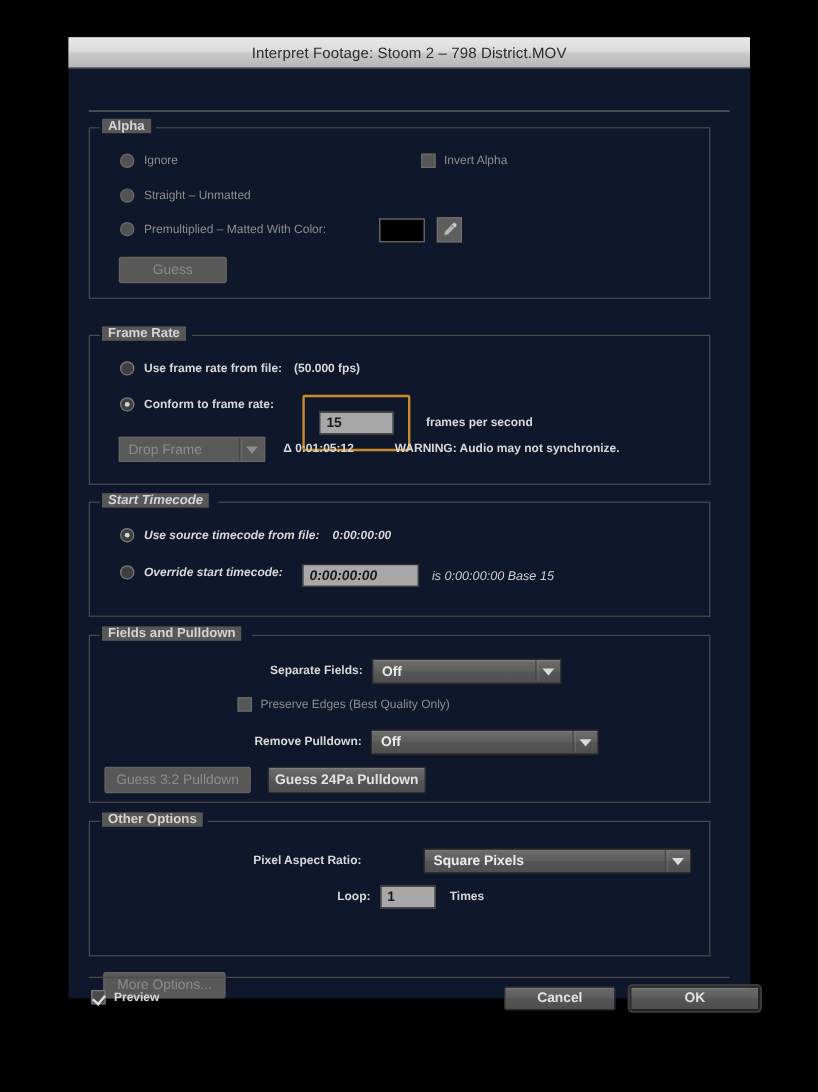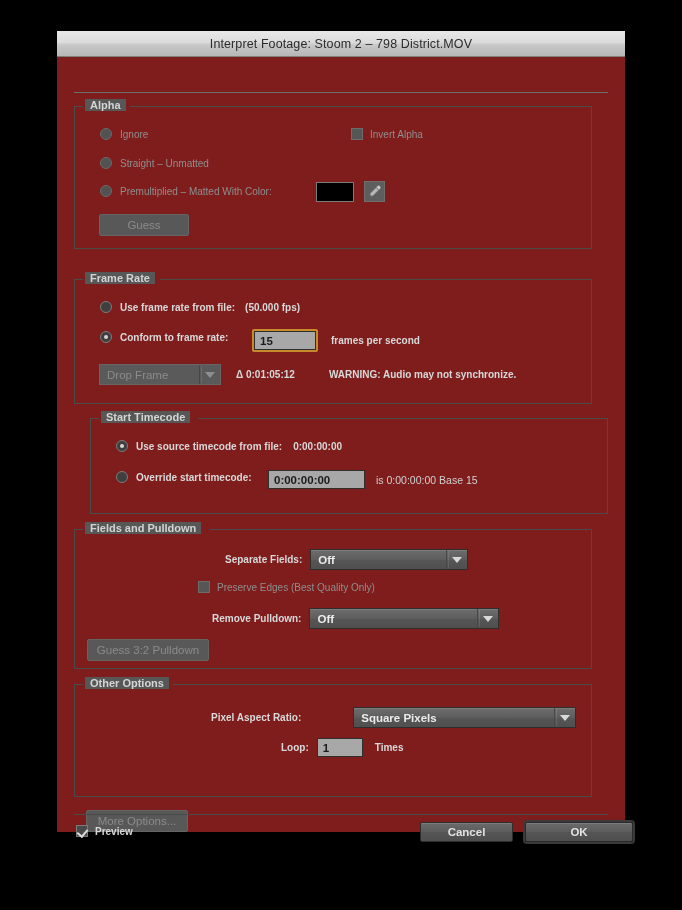--- a/index.html
+++ b/index.html
@@ -11,21 +11,21 @@
     -webkit-font-smoothing: antialiased;
   }
 
   #root { position: relative; width: 682px; height: 910px; background: #000; }
 
   
   .dialog {
     position: absolute;
     left: 57px; top: 31px;
     width: 568px; height: 801px;
-    background: #7f1d1d;
+    background: #0f172a;
     box-shadow: 0 4px 16px rgba(0,0,0,0.85);
   }
 
   .titlebar {
     height: 25px;
     background: linear-gradient(to bottom, #e8e8e8 0%, #dcdcdc 45%, #c9c9c9 55%, #b6b6b6 100%);
     border-bottom: 1px solid #7d7d7d;
     display: flex; align-items: center; justify-content: center;
   }
   .titlebar-text {
@@ -147,21 +147,21 @@
   
   .field {
     background: #a8a8a8; color: #1b1b1b;
     border: 1px solid #2f2f2f;
     font-size: 11.5px; font-weight: bold;
     height: 19px; box-sizing: border-box;
     display: flex; align-items: center;
     padding: 0 5px;
   }
   .field-wrap { display: inline-block; padding: 2px; box-sizing: border-box; }
-  .field-wrap.focused { border: 2px solid #c98a2b; padding: 0; border-radius: 2px; }
+  .field-wrap.focused { border: 2px solid #c98a2b; padding: 12px; border-radius: 2px; }
 
   
   .select {
     height: 21px; box-sizing: border-box;
     background: linear-gradient(to bottom, #6d6d6d 0%, #5d5d5d 50%, #565656 51%, #4f4f4f 100%);
     border: 1px solid #2e2e2e;
     display: flex; align-items: center;
     font-size: 11.5px; font-weight: bold; color: #ececec;
     padding-left: 7px; position: relative;
     box-shadow: inset 0 1px 0 rgba(255,255,255,0.10);
@@ -291,21 +291,21 @@
               <span>Drop Frame</span>
               <span class="arrowbox">
                   <span class="tri"></span>
                 </span>
             </span>
             <span class="lbl" style="margin-left:15px;">Δ 0:01:05:12</span>
             <span class="lbl" style="margin-left:34px;">WARNING: Audio may not synchronize.</span>
           </div>
         </div>
 
-        <div class="group" style="left:16px; top:325px; width:518px; height:96px;">
+        <div class="group" style="left:0px; top:325px; width:518px; height:96px;font-style:italic;">
           <div class="legend-rule" style="left:107px; right:0;"></div>
           <div class="legend">Start Timecode</div>
 
           <div class="row" style="left:25px; top:22px;">
             <span class="radio on"></span>
             <span class="lbl">Use source timecode from file:</span>
             <span class="lbl" style="margin-left:11px;">0:00:00:00</span>
           </div>
 
           <div class="row" style="left:25px; top:53px;">
@@ -343,20 +343,21 @@
             <span class="select" style="width:190px; margin-left:8px;">
               <span>Off</span>
               <span class="arrowbox">
                   <span class="tri"></span>
                 </span>
             </span>
           </div>
 
           <div class="row" style="left:12px; top:110px;">
             <span class="btn dis" style="width:122px;">Guess 3:2 Pulldown</span>
+            <span class="btn" style="width:132px; margin-left:14px;">Guess 24Pa Pulldown</span>
           </div>
         </div>
 
         <div class="group" style="left:0px; top:591px; width:518px; height:113px;">
           <div class="legend-rule" style="left:98px; right:0;"></div>
           <div class="legend">Other Options</div>
 
           <div class="row" style="left:136px; top:23px;gap:44px;">
             <span class="lbl">Pixel Aspect Ratio:</span>
             <span class="select" style="width:223px; margin-left:8px;">

